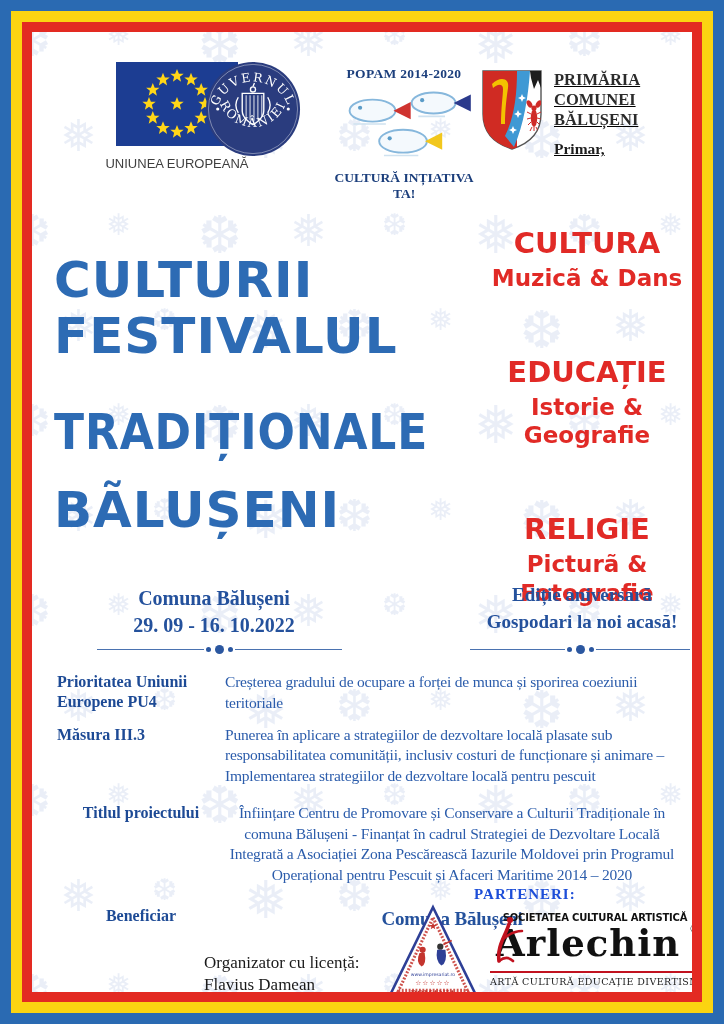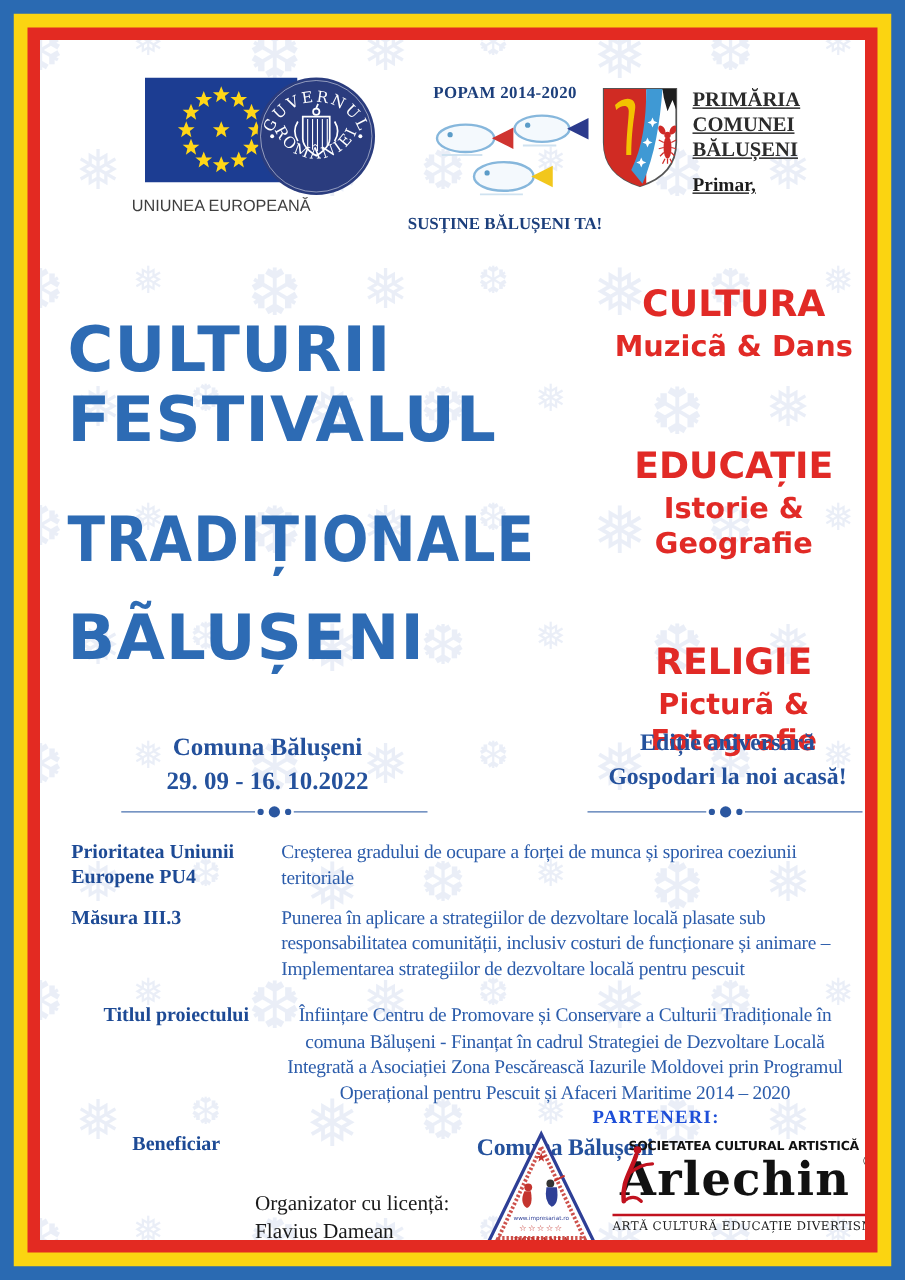--- a/index.html
+++ b/index.html
@@ -226,21 +226,21 @@
                 <ellipse cx="74" cy="62" rx="25" ry="12"></ellipse>
               </g>
               <polygon points="64,30 82,21 82,39" fill="#cf3430"></polygon>
               <polygon points="127,22 145,13 145,31" fill="#2b3a8c"></polygon>
               <polygon points="97,62 115,53 115,71" fill="#f2c71d"></polygon>
               <circle cx="29" cy="27" r="2.2" fill="#5b9cc8"></circle>
               <circle cx="94" cy="19" r="2.2" fill="#5b9cc8"></circle>
               <circle cx="60" cy="59" r="2.2" fill="#5b9cc8"></circle>
               <path d="M22,44 h34 M90,36 h28 M54,77 h36" stroke="#cfe2f0" stroke-width="1.6"></path>
             </svg>
-            <div class="popam-slogan">SUSȚINE BĂLUȘENI TA!</div>
+            <div class="popam-slogan">CULTURĂ INȚIATIVA TA!</div>
           </div>
 
           <svg class="layer crest" viewBox="0 0 64 84">
             <defs>
               <clipPath id="sclip">
                   <path d="M3,3 H61 V46 C61,66 48,76 32,81 C16,76 3,66 3,46 Z"></path>
                 </clipPath>
             </defs>
             <path d="M3,3 H61 V46 C61,66 48,76 32,81 C16,76 3,66 3,46 Z" fill="#ffffff" stroke="#555" stroke-width="1.4"></path>
             <g clip-path="url(#sclip)">

